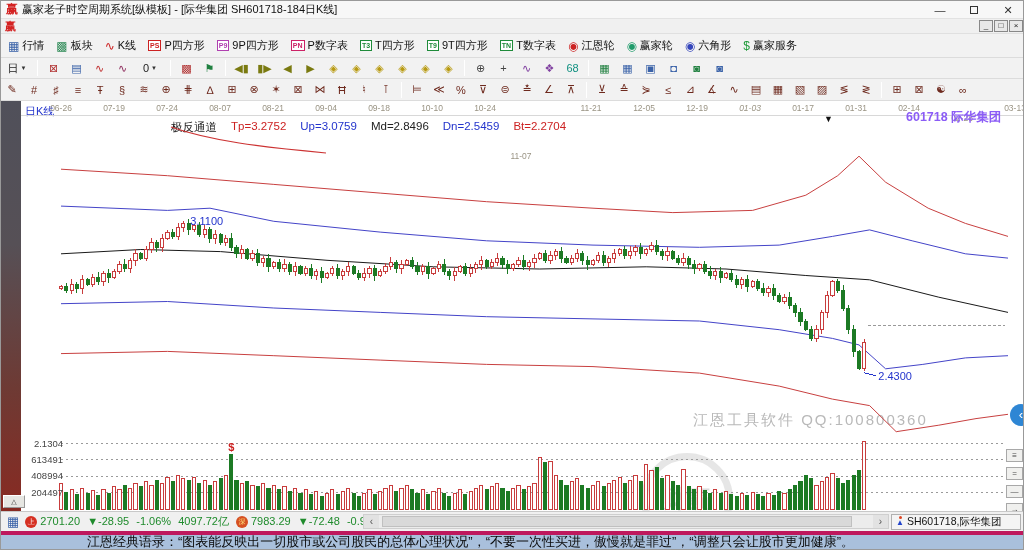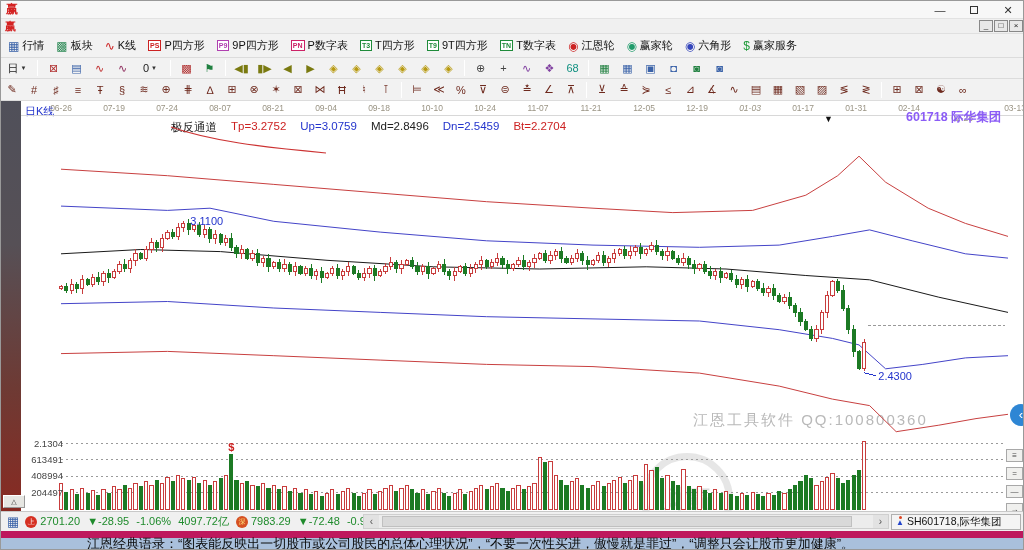--- a/index.html
+++ b/index.html
@@ -56,30 +56,31 @@
   .scircle.two{background:#d65022;color:#ffe27a;}
   .greentxt{color:#1f8b2c;white-space:nowrap;}
   .greentxt span{margin-right:4px;}
   #hscroll{position:absolute;left:362px;top:2px;width:526px;height:15px;background:#ececec;border:1px solid #cfcfcf;display:flex;align-items:center;}
   .harrow{width:15px;height:13px;text-align:center;font-size:10px;line-height:13px;color:#555;background:#e2e2e2;}
   #hthumb{position:absolute;left:18px;width:470px;height:11px;background:#d9d9d9;border:1px solid #c0c0c0;}
   #symbolbox{position:absolute;right:4px;top:2px;width:130px;height:16px;border:1px solid #b0b0b0;background:#f4f4f4;display:flex;align-items:center;font-size:10.5px;color:#111;}
   .antenna{color:#2244cc;font-size:8px;margin:0 3px 0 4px;position:relative;}
   .antenna i{position:absolute;left:3px;top:-2px;width:3px;height:3px;background:#d42;border-radius:50%;}
   
-  #quotebar{position:absolute;left:0;top:530px;width:1024px;height:20px;background:#a9c0dc;border-top:7px solid #be185d;border-bottom:2px solid #1d2430;display:flex;align-items:center;}
+  #quotebar{position:absolute;left:0;top:530px;width:1024px;height:20px;background:#a9c0dc;border-top:4px solid #be185d;border-bottom:2px solid #1d2430;display:flex;align-items:center;}
   #quotebar span{font-size:13px;color:#0a0a0a;padding-left:86px;white-space:nowrap;}
 </style>
 </head>
 <body>
 
 <div id="win">
 
   <div class="titlebar">
     <span class="logo">赢</span>
+    <span class="title">赢家老子时空周期系统[纵模板] - [际华集团 SH601718-184日K线]</span>
     <div class="wctl">
       <div class="wbtn">—</div>
       <div class="wbtn">
           <span class="maxglyph"></span>
         </div>
       <div class="wbtn">✕</div>
     </div>
   </div>
 
   <div class="menubar">
@@ -239,21 +240,21 @@
       <div id="dates">
           <span class="datelab" style="left: 18px;">06-26</span>
           <span class="datelab" style="left: 71px;">07-19</span>
           <span class="datelab" style="left: 124px;">07-24</span>
           <span class="datelab" style="left: 177px;">08-07</span>
           <span class="datelab" style="left: 230px;">08-21</span>
           <span class="datelab" style="left: 283px;">09-04</span>
           <span class="datelab" style="left: 336px;">09-18</span>
           <span class="datelab" style="left: 389px;">10-10</span>
           <span class="datelab" style="left: 442px;">10-24</span>
-          <span class="datelab" style="left: 495px;">11-07</span>
+          <span class="datelab" style="left: 478px; margin-top: 48px;">11-07</span>
           <span class="datelab" style="left: 548px;">11-21</span>
           <span class="datelab" style="left: 601px;">12-05</span>
           <span class="datelab" style="left: 654px;">12-19</span>
           <span class="datelab" style="left: 707px; font-style: italic;">01-03</span>
           <span class="datelab" style="left: 760px;">01-17</span>
           <span class="datelab" style="left: 813px;">01-31</span>
           <span class="datelab" style="left: 866px;">02-14</span>
           <span class="datelab" style="left: 919px; margin-top: 10px;">02-28</span>
           <span class="datelab" style="left: 972px;">03-13</span>
         </div>

